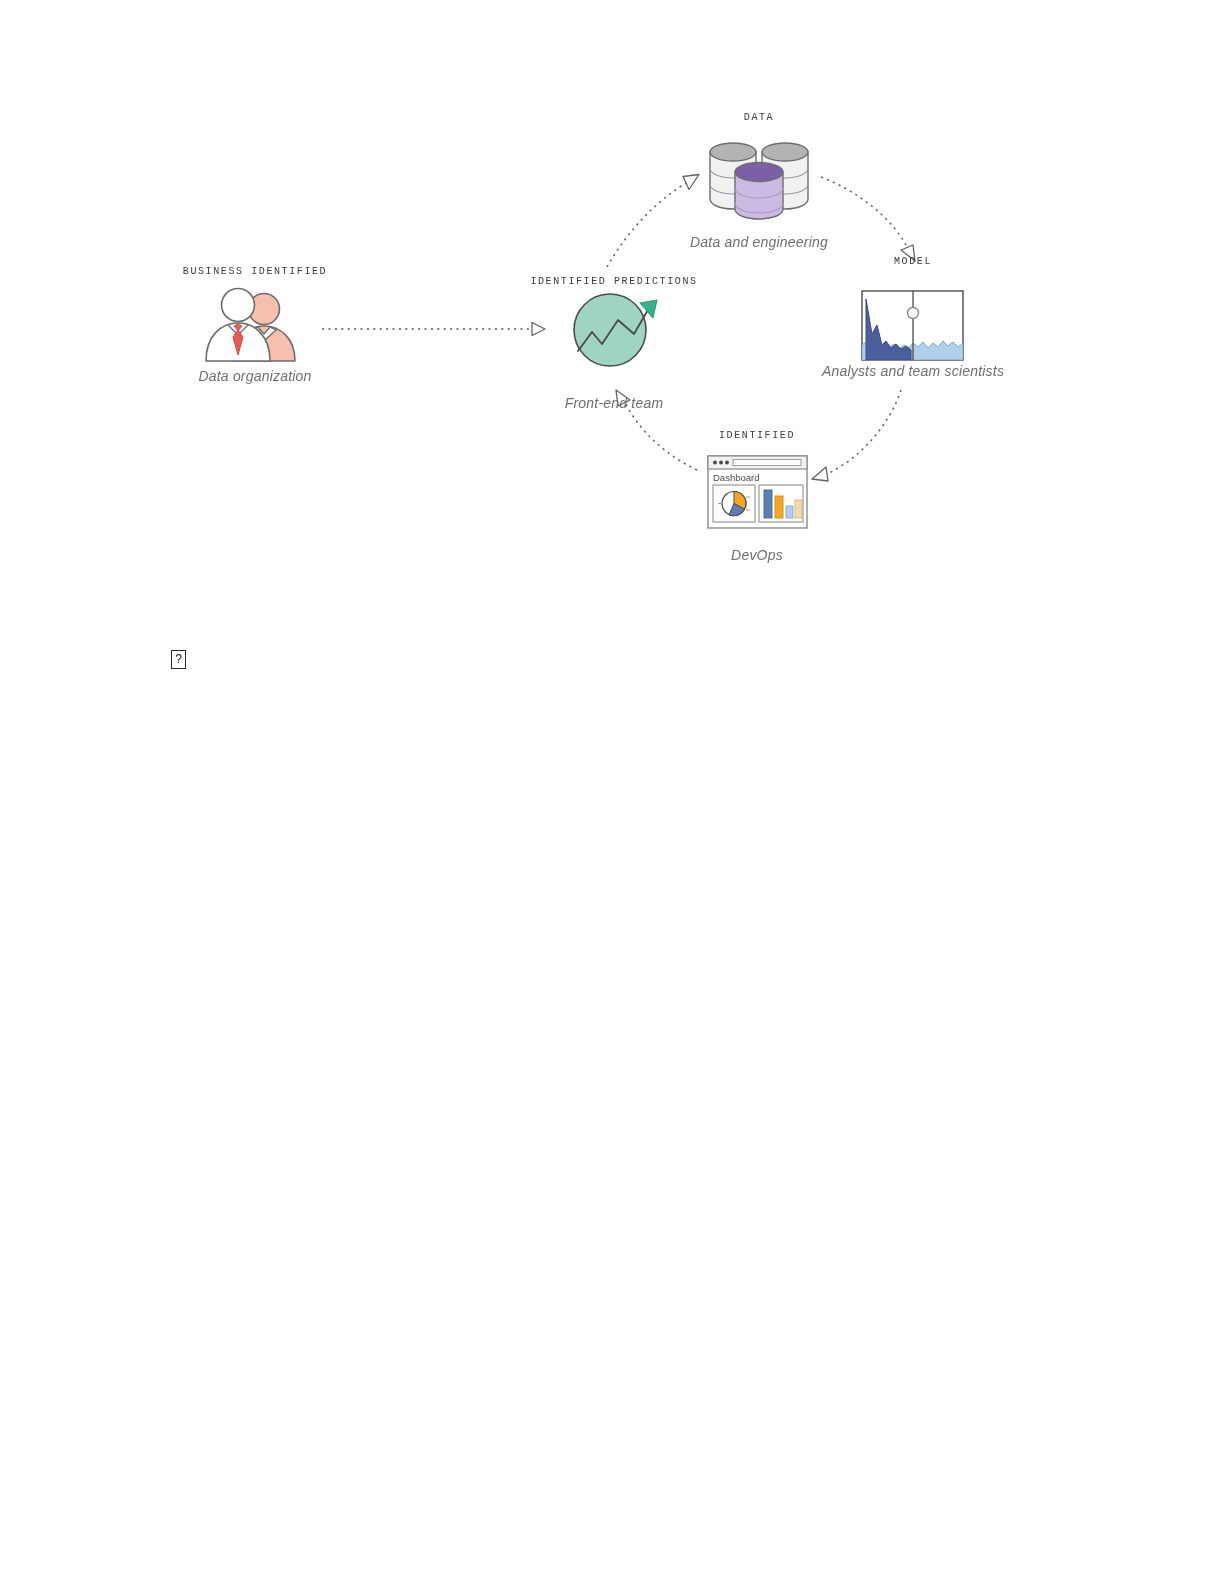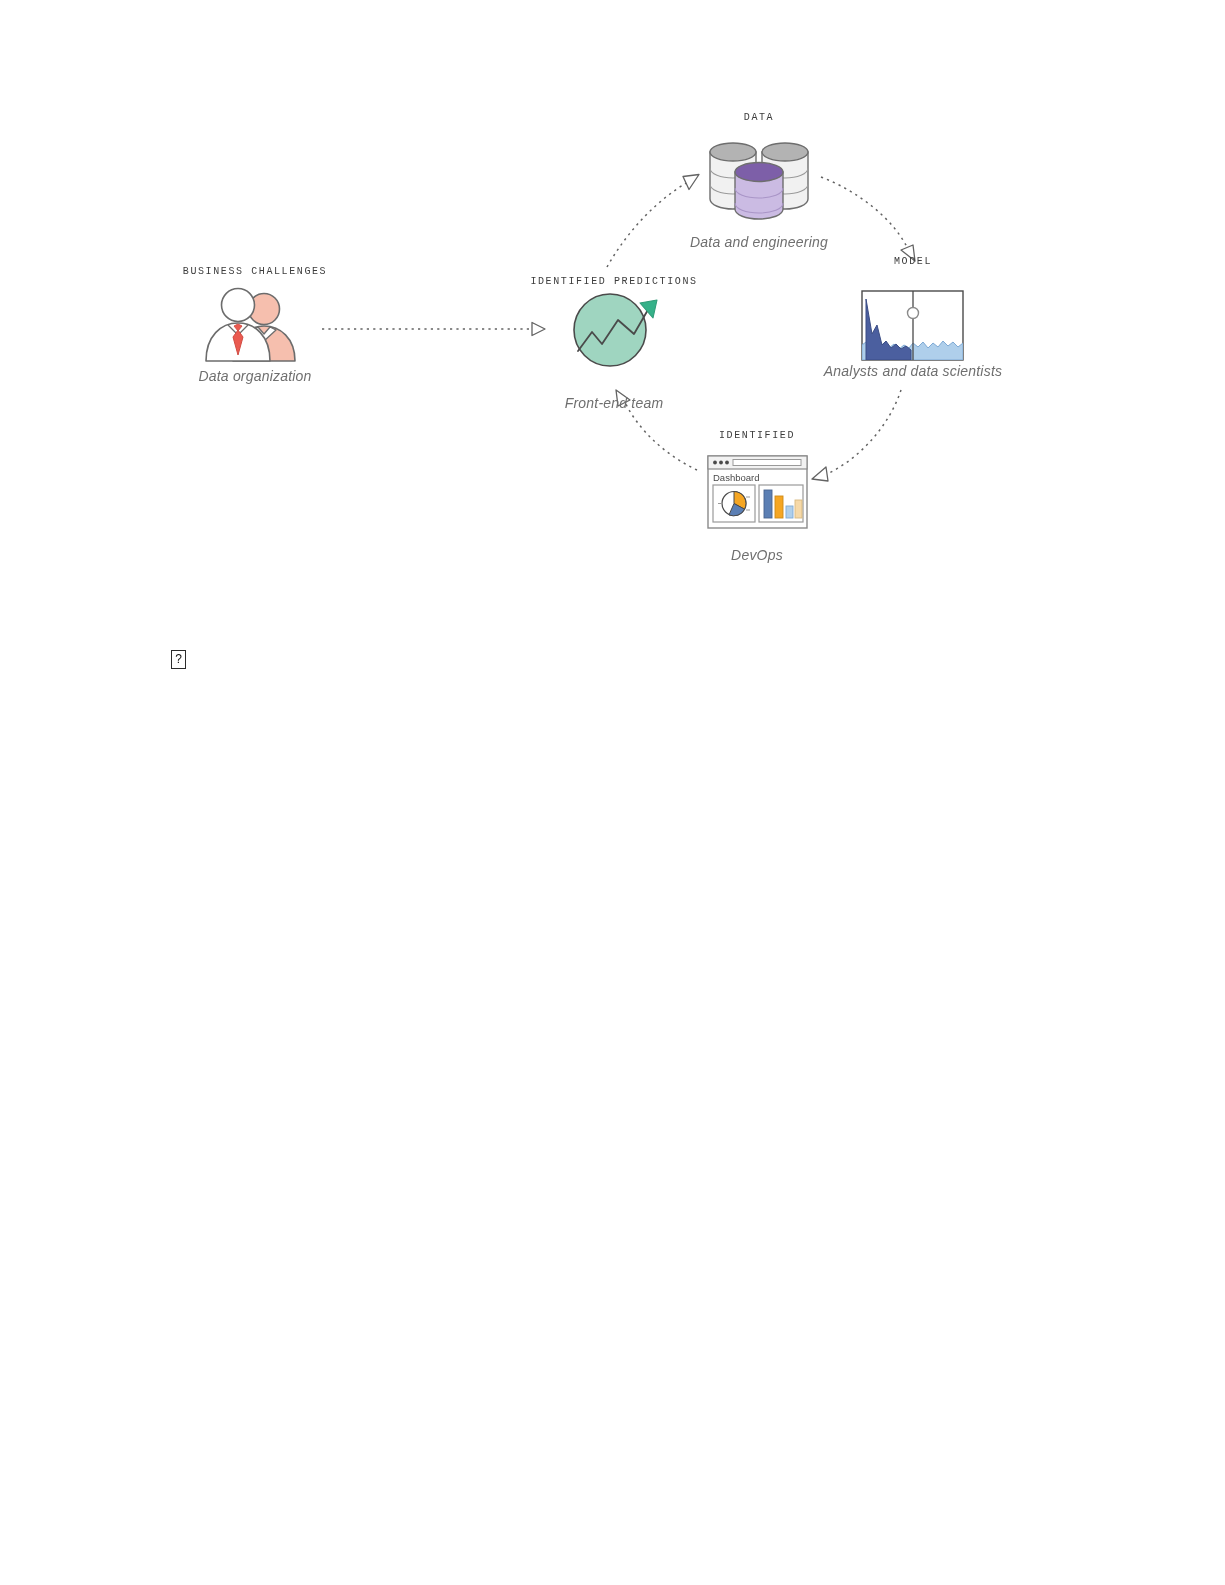--- a/index.html
+++ b/index.html
@@ -208,41 +208,41 @@
     <g>
       <rect x="764" y="490" width="8" height="28" fill="#5b7fb4" stroke="#47648f" stroke-width="0.9"></rect>
       <rect x="775" y="496" width="8" height="22" fill="#f5a623" stroke="#cf8a18" stroke-width="0.9"></rect>
       <rect x="786" y="506" width="7" height="12" fill="#afcfeb" stroke="#7ea9d4" stroke-width="0.9"></rect>
       <rect x="795" y="500" width="7" height="18" fill="#f6d9a8" stroke="#d8b97f" stroke-width="0.9"></rect>
     </g>
   </g>
 </svg>
 
 <div class="node" id="node-business">
-  <div class="node-title">BUSINESS CHALLENGES</div>
+  <div class="node-title">BUSINESS IDENTIFIED</div>
   <div class="node-art"></div>
   <div class="node-sub">Data organization</div>
 </div>
 
 <div class="node" id="node-predictions">
   <div class="node-title">IDENTIFIED PREDICTIONS</div>
   <div class="node-art"></div>
   <div class="node-sub">Front-end team</div>
 </div>
 
 <div class="node" id="node-data">
   <div class="node-title">DATA</div>
   <div class="node-art"></div>
   <div class="node-sub">Data and engineering</div>
 </div>
 
 <div class="node" id="node-model">
   <div class="node-title">MODEL</div>
   <div class="node-art"></div>
-  <div class="node-sub">Analysts and data scientists</div>
+  <div class="node-sub">Analysts and team scientists</div>
 </div>
 
 <div class="node" id="node-application">
   <div class="node-title">IDENTIFIED</div>
   <div class="node-art"></div>
   <div class="node-sub">DevOps</div>
 </div>
 
 <div id="broken-image-placeholder">?</div>
 

